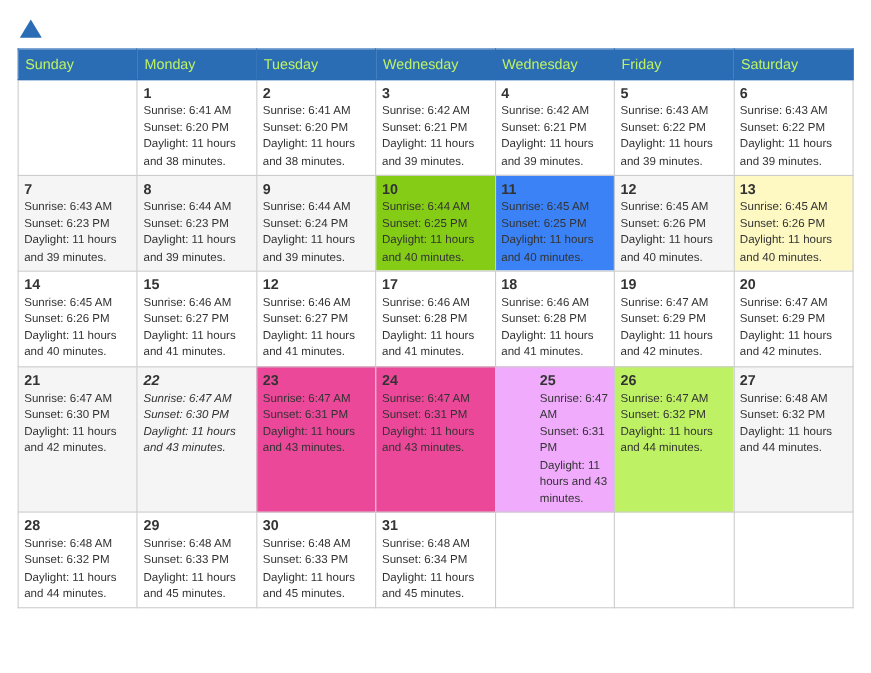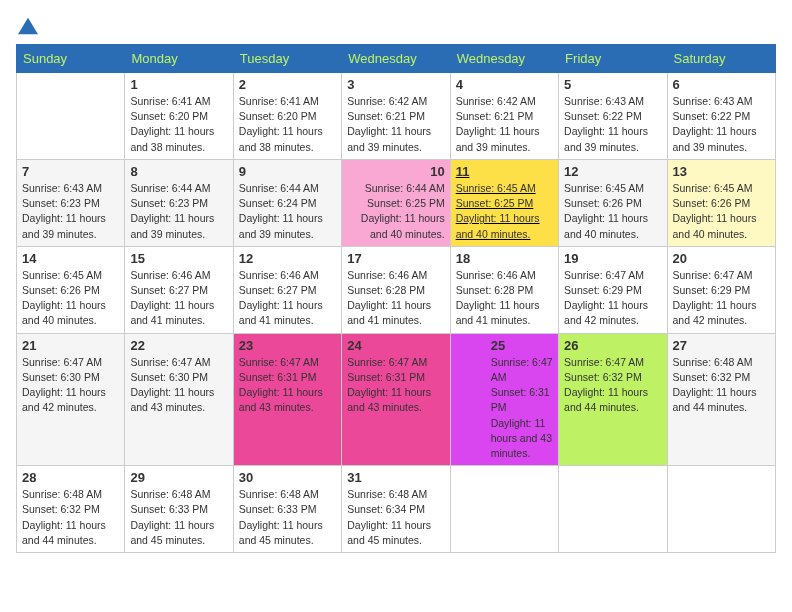--- a/index.html
+++ b/index.html
@@ -158,25 +158,25 @@
           <div class="day-info">Sunrise: 6:43 AM<br>Sunset: 6:23 PM<br>Daylight: 11 hours and 39 minutes.</div>
         </td>
         <td style="background: rgb(245, 245, 245);">
           <span class="day-num">8</span>
           <div class="day-info">Sunrise: 6:44 AM<br>Sunset: 6:23 PM<br>Daylight: 11 hours and 39 minutes.</div>
         </td>
         <td style="background: rgb(245, 245, 245);">
           <span class="day-num">9</span>
           <div class="day-info">Sunrise: 6:44 AM<br>Sunset: 6:24 PM<br>Daylight: 11 hours and 39 minutes.</div>
         </td>
-        <td style="background: #f9a8d4; text-align: right;">
+        <td style="background: #84cc16;">
           <span class="day-num">10</span>
           <div class="day-info">Sunrise: 6:44 AM<br>Sunset: 6:25 PM<br>Daylight: 11 hours and 40 minutes.</div>
         </td>
-        <td style="background: #fde047; text-decoration: underline;">
+        <td style="background: #3b82f6;">
           <span class="day-num">11</span>
           <div class="day-info">Sunrise: 6:45 AM<br>Sunset: 6:25 PM<br>Daylight: 11 hours and 40 minutes.</div>
         </td>
         <td style="background: rgb(245, 245, 245); margin-top: 36px;">
           <span class="day-num">12</span>
           <div class="day-info">Sunrise: 6:45 AM<br>Sunset: 6:26 PM<br>Daylight: 11 hours and 40 minutes.</div>
         </td>
         <td style="background: #fef9c3;">
           <span class="day-num">13</span>
           <div class="day-info">Sunrise: 6:45 AM<br>Sunset: 6:26 PM<br>Daylight: 11 hours and 40 minutes.</div>
@@ -210,33 +210,33 @@
         <td>
           <span class="day-num">20</span>
           <div class="day-info">Sunrise: 6:47 AM<br>Sunset: 6:29 PM<br>Daylight: 11 hours and 42 minutes.</div>
         </td>
       </tr>
       <tr>
         <td style="background: rgb(245, 245, 245);">
           <span class="day-num">21</span>
           <div class="day-info">Sunrise: 6:47 AM<br>Sunset: 6:30 PM<br>Daylight: 11 hours and 42 minutes.</div>
         </td>
-        <td style="background: rgb(245, 245, 245);">
+        <td style="background: rgb(245, 245, 245); font-style: italic;">
           <span class="day-num">22</span>
           <div class="day-info">Sunrise: 6:47 AM<br>Sunset: 6:30 PM<br>Daylight: 11 hours and 43 minutes.</div>
         </td>
         <td style="background: #ec4899;">
           <span class="day-num">23</span>
           <div class="day-info">Sunrise: 6:47 AM<br>Sunset: 6:31 PM<br>Daylight: 11 hours and 43 minutes.</div>
         </td>
         <td style="background: #ec4899;">
           <span class="day-num">24</span>
           <div class="day-info">Sunrise: 6:47 AM<br>Sunset: 6:31 PM<br>Daylight: 11 hours and 43 minutes.</div>
         </td>
-        <td style="background: #d946ef; padding-left: 40px;">
+        <td style="background: #f0abfc; padding-left: 40px;">
           <span class="day-num">25</span>
           <div class="day-info">Sunrise: 6:47 AM<br>Sunset: 6:31 PM<br>Daylight: 11 hours and 43 minutes.</div>
         </td>
         <td style="background: #bef264;">
           <span class="day-num">26</span>
           <div class="day-info">Sunrise: 6:47 AM<br>Sunset: 6:32 PM<br>Daylight: 11 hours and 44 minutes.</div>
         </td>
         <td style="background: rgb(245, 245, 245);">
           <span class="day-num">27</span>
           <div class="day-info">Sunrise: 6:48 AM<br>Sunset: 6:32 PM<br>Daylight: 11 hours and 44 minutes.</div>

